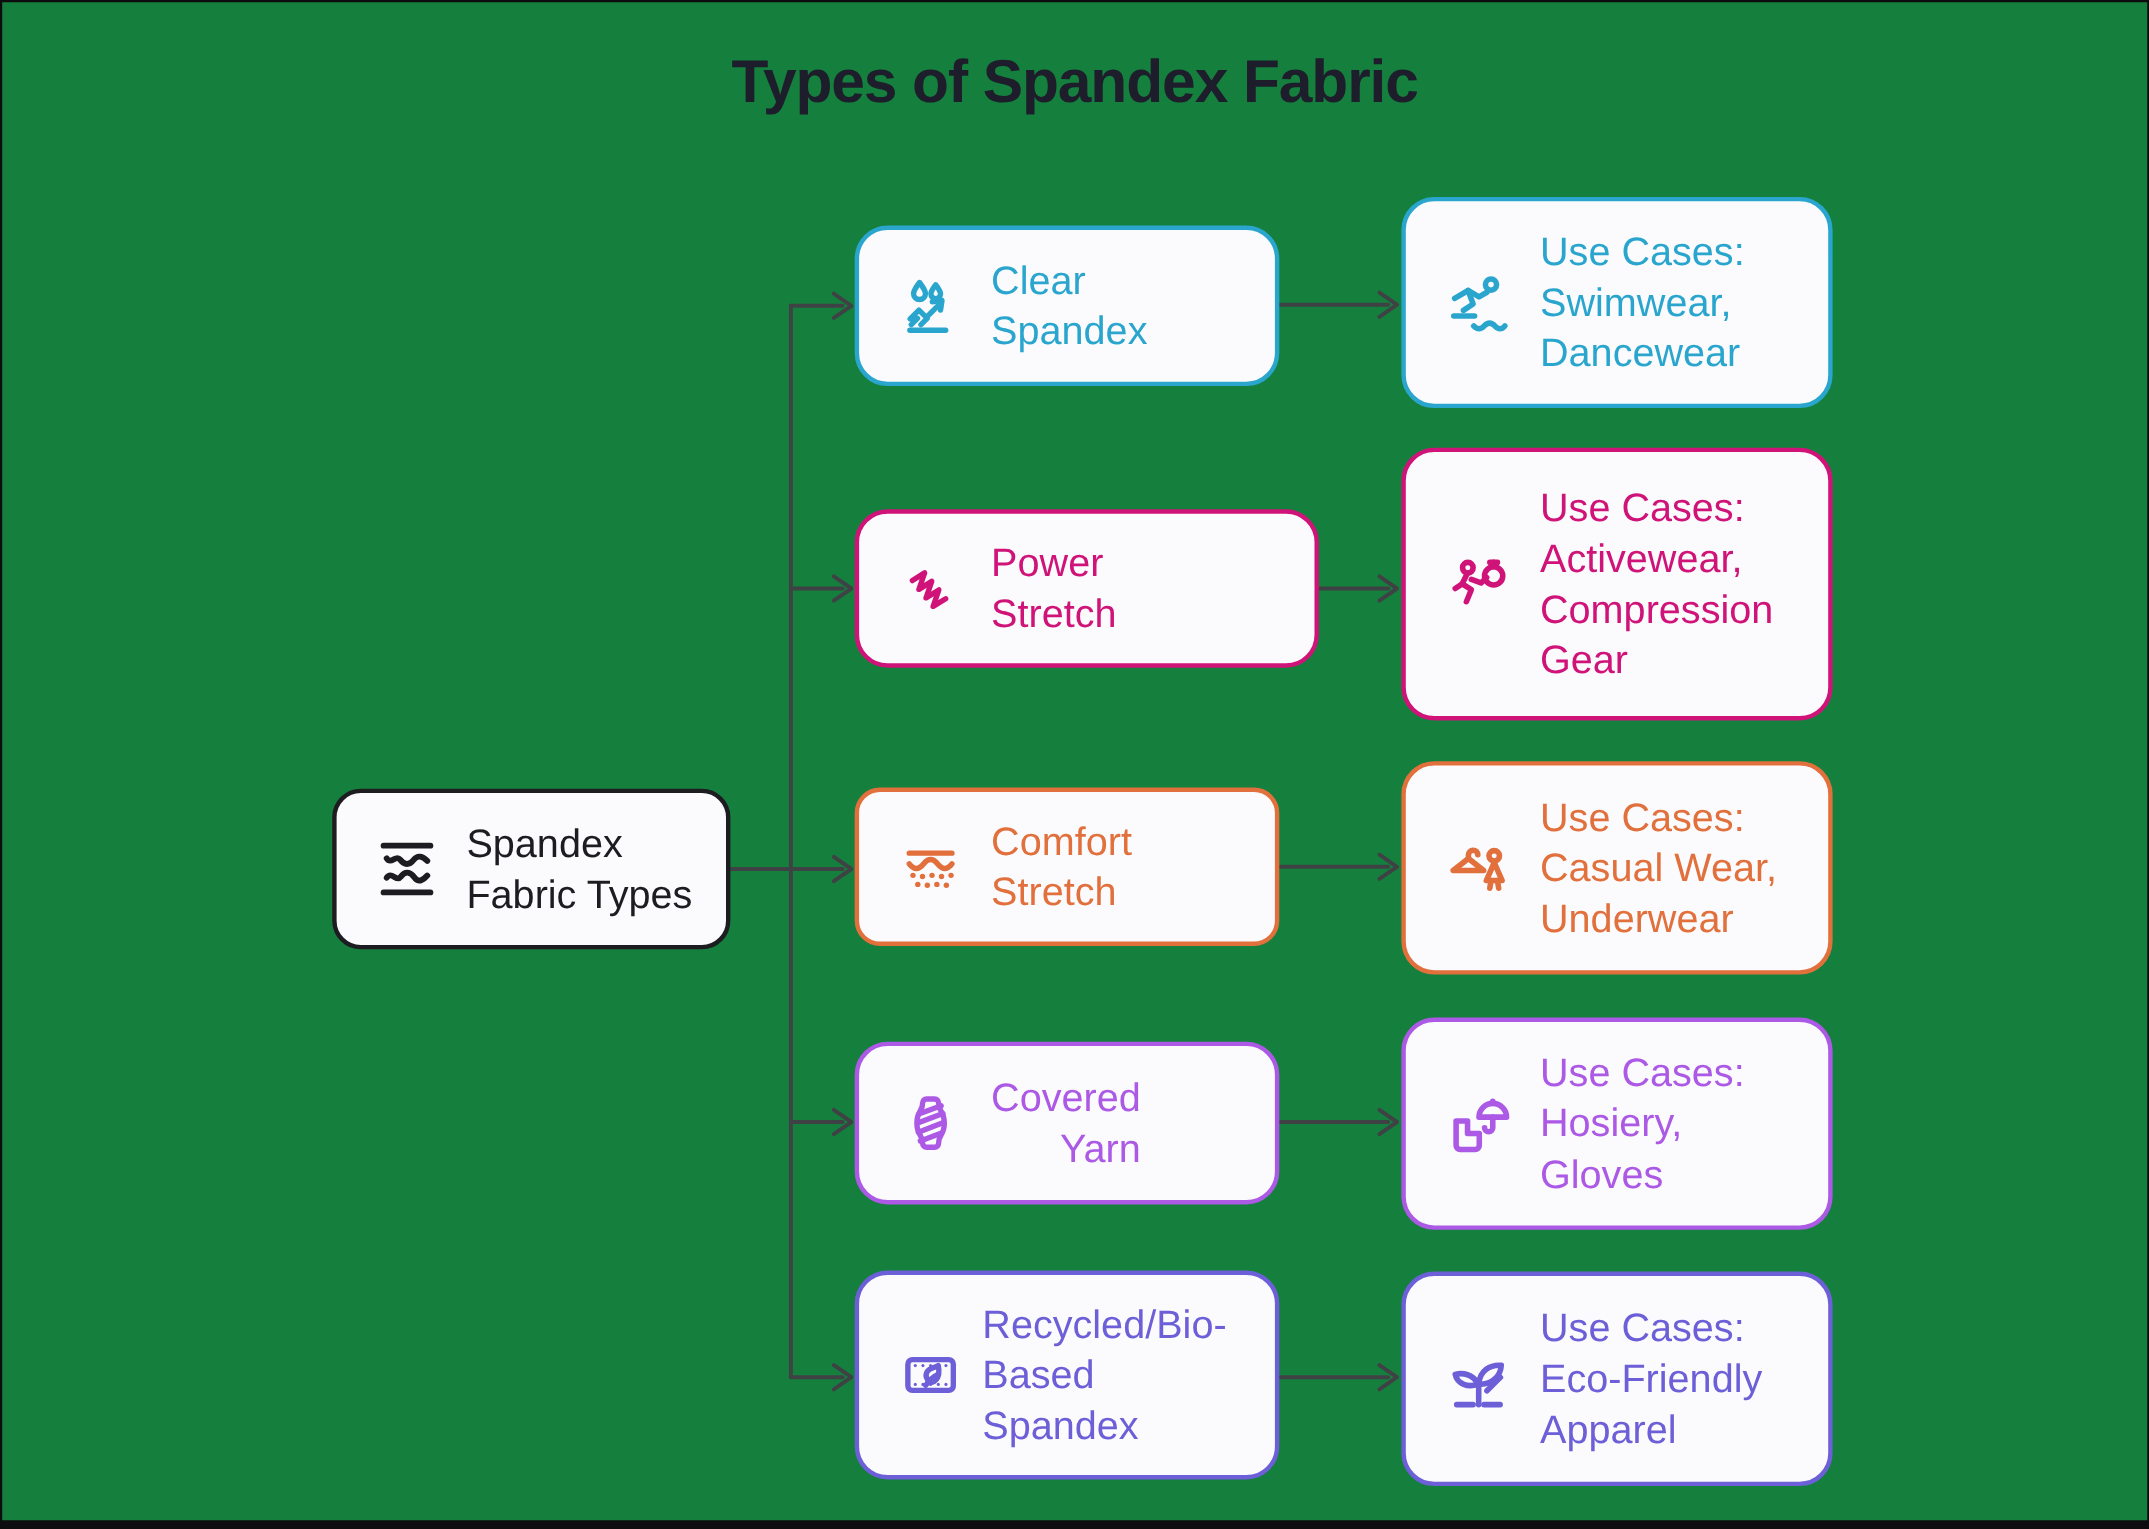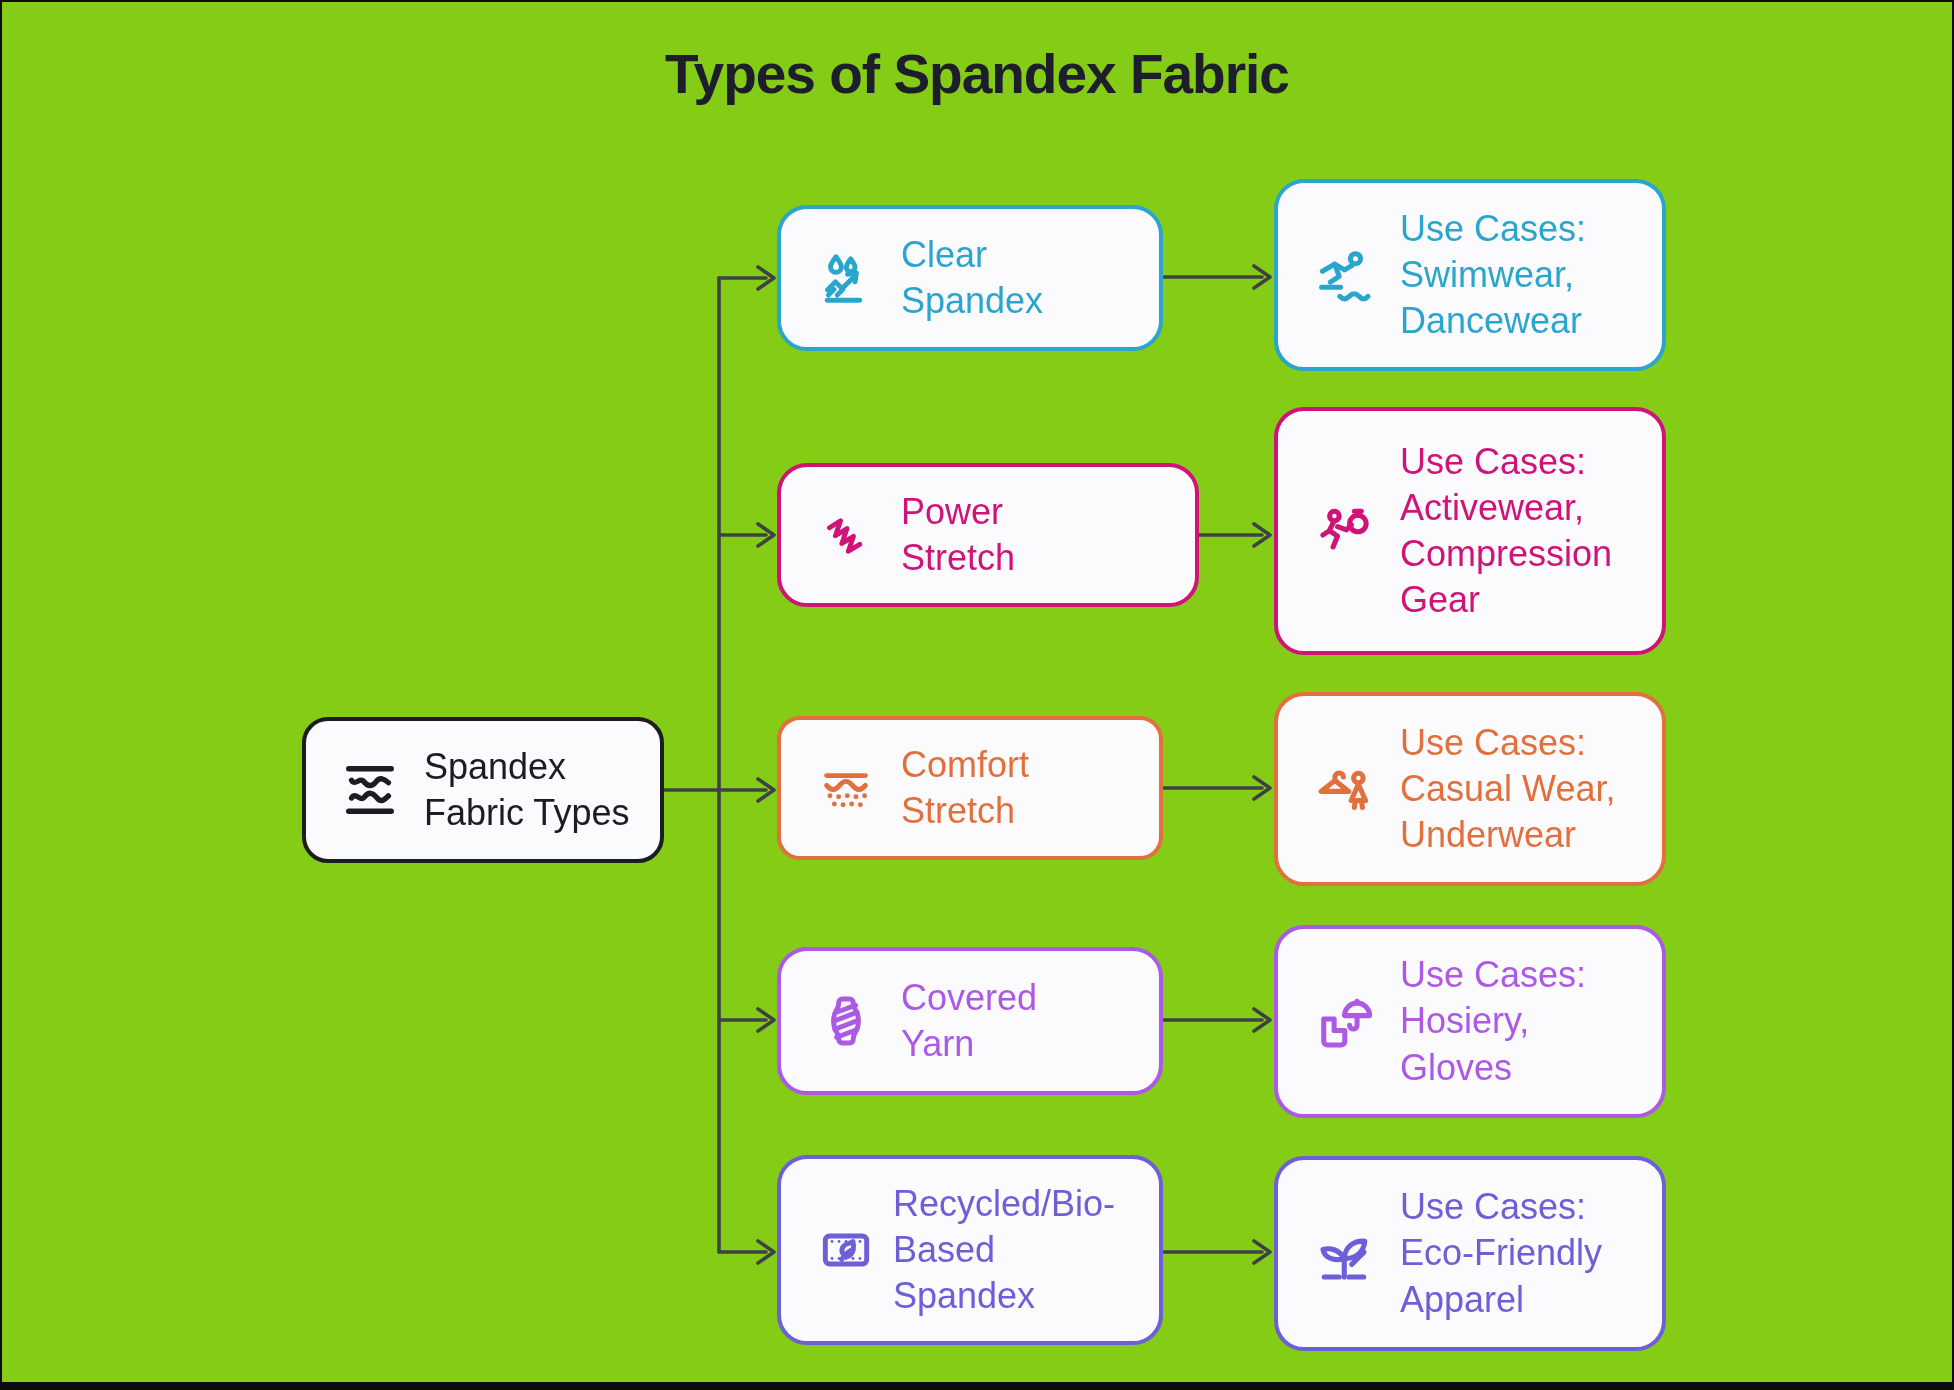--- a/index.html
+++ b/index.html
@@ -1,20 +1,20 @@
 <!DOCTYPE html>
 <html><head>
 <meta charset="utf-8">
 <style>
   html,body{margin:0;padding:0;background:#e9eaee;}
   .canvas{
     position:relative;
     width:1954px;height:1390px;
     box-sizing:border-box;
-    background:#84cc16;
+    background:#15803d;
     border:2px solid #0d0d0f;
     border-bottom-width:8px;
     font-family:"Liberation Sans", sans-serif;
     overflow:hidden;
   }
   .title{
     position:absolute;left:0;right:0;top:40px;
     margin:0;text-align:center;
     font-size:55px;font-weight:700;letter-spacing:-1px;
     color:#1D1D2B;
@@ -133,21 +133,21 @@
         <circle class="dot" cx="7.5" cy="18.2" r=".95"></circle>
           <circle class="dot" cx="10.85" cy="18.5" r=".95"></circle>
         <circle class="dot" cx="14.2" cy="18.2" r=".95"></circle>
           <circle class="dot" cx="17.55" cy="18.5" r=".95"></circle>
       </svg>
     </span>
     <span class="label">Comfort
 Stretch</span>
   </div>
 
-  <div class="node node--type" style="left: 775px; top: 945px; width: 386px; height: 148px; --accent: #AC59E6; color: rgb(172, 89, 230);">
+  <div class="node node--type" style="left: 775px; top: 945px; width: 386px; height: 148px; --accent: #AC59E6; color: rgb(172, 89, 230); text-align: right;">
     <span class="iconbox">
       <svg class="ic" viewBox="0 0 24 24">
         <path d="M10.6 3.5h2.8c.8 0 1.4.6 1.4 1.4 0 1 .3 2 .9 2.9 1.5 2.3 1.5 6.1 0 8.4-.6.9-.9 1.9-.9 2.9 0 .8-.6 1.4-1.4 1.4h-2.8c-.8 0-1.4-.6-1.4-1.4 0-1-.3-2-.9-2.9-1.5-2.3-1.5-6.1 0-8.4.6-.9.9-1.9.9-2.9 0-.8.6-1.4 1.4-1.4z"></path>
         <path d="M8.3 8.6l7.4-2.7"></path>
           <path d="M7.7 11.9l8.6-3.3"></path>
         <path d="M7.7 15.2l8.6-3.3"></path>
           <path d="M8.4 18.3l7.2-2.7"></path>
       </svg>
     </span>
     <span class="label">Covered

